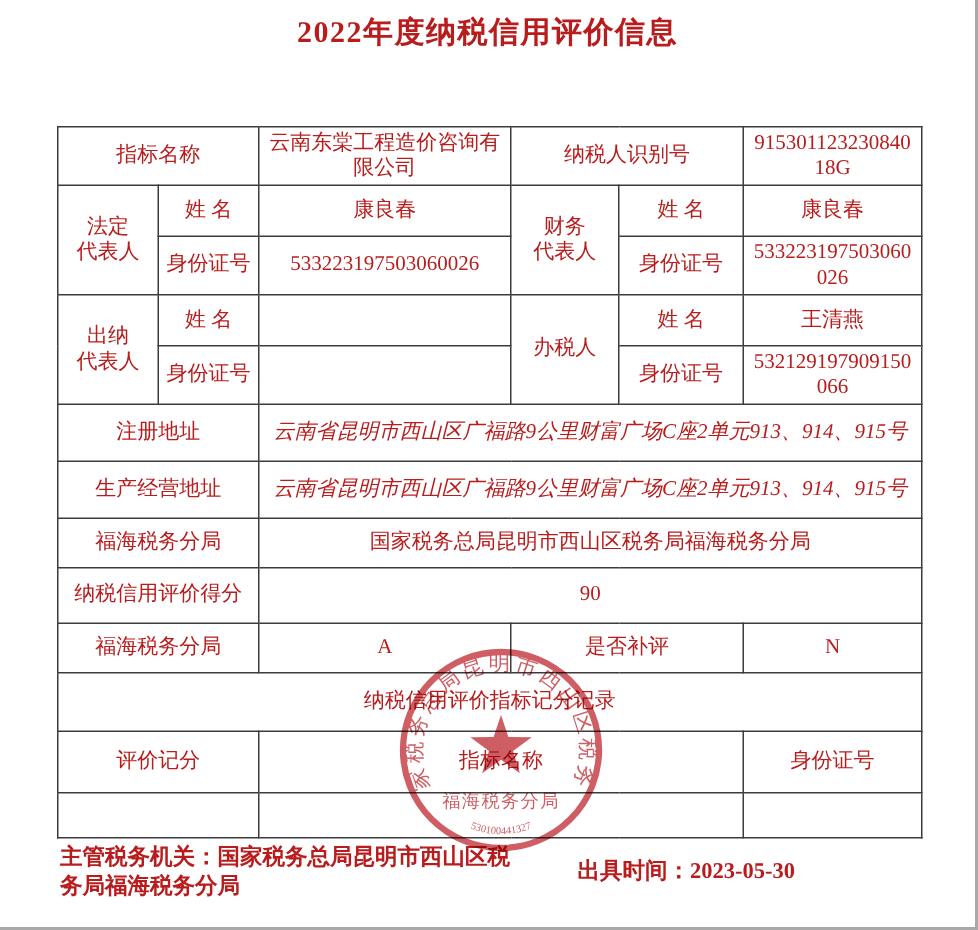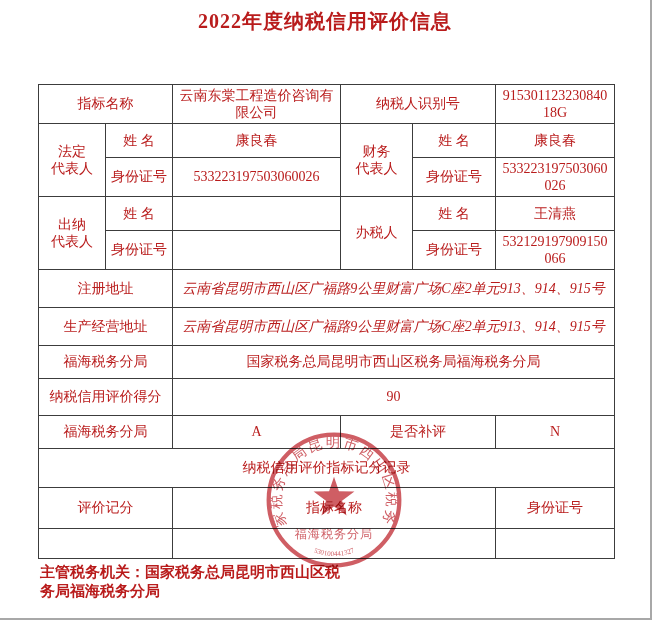--- a/index.html
+++ b/index.html
@@ -133,20 +133,21 @@
     </tr>
     <tr style="height:30px">
       <td colspan="2"></td>
       <td colspan="3"></td>
       <td></td>
     </tr>
   </tbody>
     </table>
 
   <div class="footer-left">主管税务机关：国家税务总局昆明市西山区税务局福海税务分局</div>
+  <div class="footer-right"><span>出具时间：</span><span>2023-05-30</span></div>
 
   <div class="seal">
     <svg viewBox="0 0 150 150">
       <defs>
         <path id="ringPath" d="M 25.7 103.5 A 57 57 0 1 1 124.4 103.5" fill="none"></path>
         <path id="serialPath" d="M 36.4 121 A 60 60 0 0 0 113.6 121" fill="none"></path>
       </defs>
       <circle cx="75" cy="75" r="70" fill="none" stroke-width="4.5" stroke="#c43a42"></circle>
       <polygon points="75,50 69.7,65.7 53.1,65.9 66.4,75.8 61.5,91.6 75,82 88.5,91.6 83.6,75.8 96.9,65.9 80.3,65.7" fill="#c43a42"></polygon>
       <text font-size="15.5" letter-spacing="2.5" fill="#c43a42">

